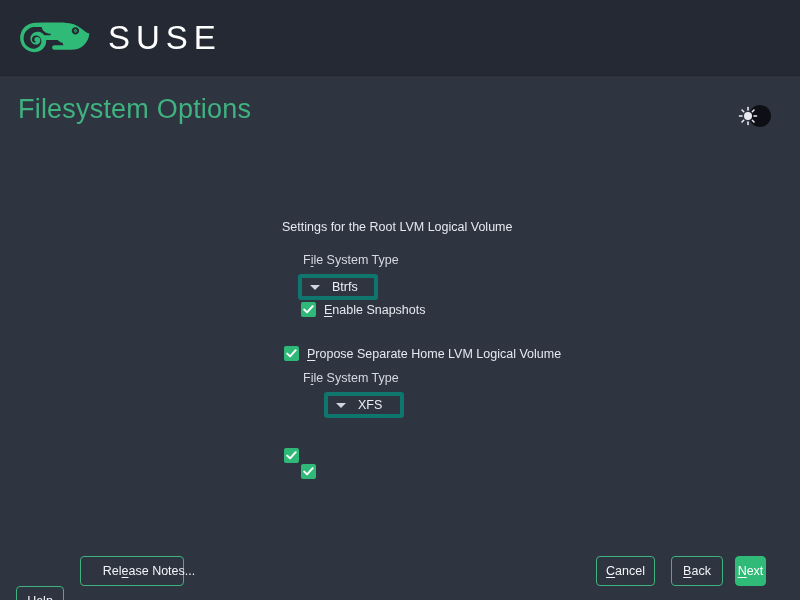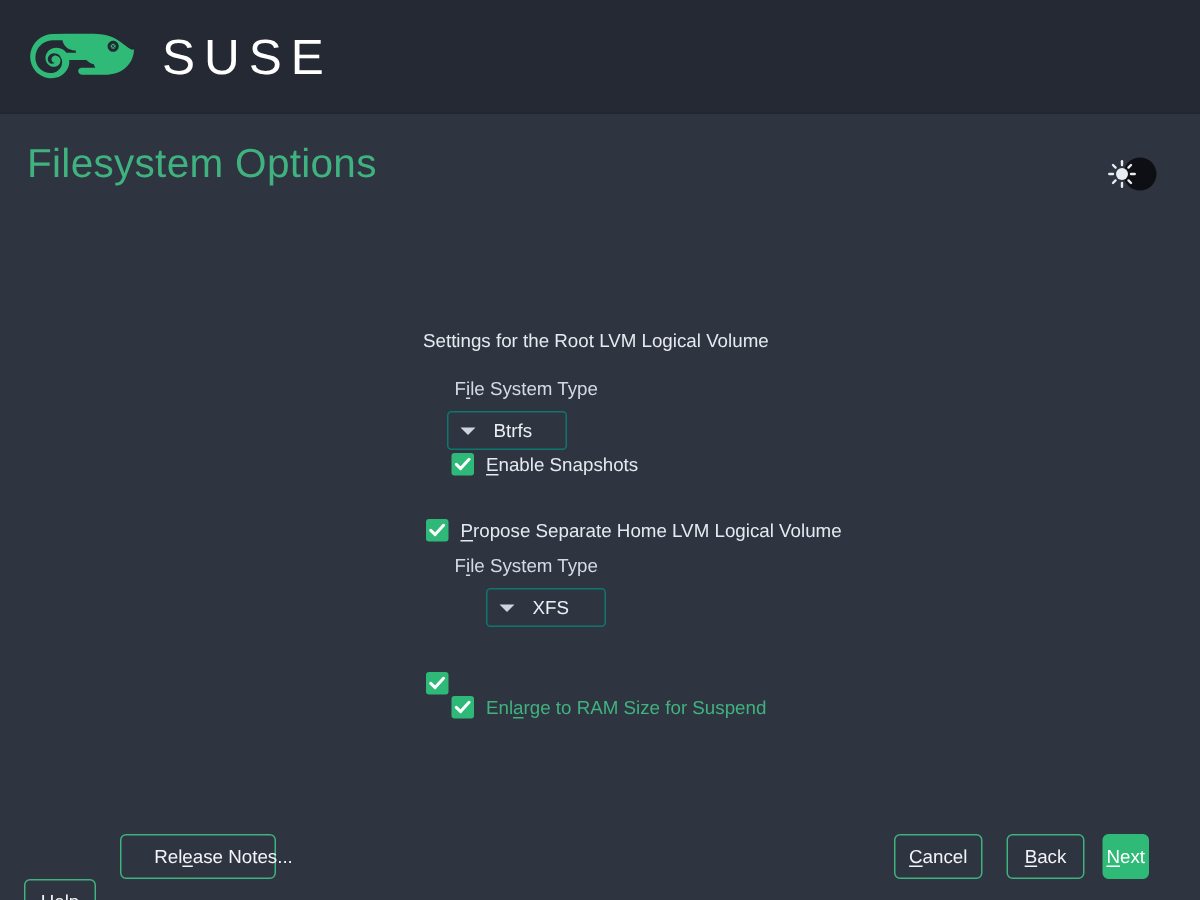--- a/index.html
+++ b/index.html
@@ -68,21 +68,21 @@
     white-space: nowrap;
   }
   .field-label {
     color: #d5d9e2;
     font-size: 12.5px;
     white-space: nowrap;
   }
   .combo {
     width: 80px; height: 26px;
     background: #2e3440;
-    border: 1px solid #0f766e;
+    border: 4px solid #0f766e;
     border-radius: 3px;
     display: flex; align-items: center;
     padding: 0 8px;
     cursor: pointer;
   }
   .combo.wide { width: 80px; margin-left: 26px; }
   .combo .arrow {
     width: 0; height: 0;
     border-left: 5px solid transparent;
     border-right: 5px solid transparent;
@@ -250,23 +250,20 @@
           </svg>
       </span>
     </div>
 
     <div class="p checkrow" style="left:301px; top:312px;">
       <span class="cbox">
         <svg width="11" height="11" viewBox="0 0 11 11">
             <path d="M1.2,5.6 L4.1,8.4 L9.7,2.2" stroke="#ffffff" stroke-width="2" fill="none" stroke-linecap="round" stroke-linejoin="round"></path>
           </svg>
       </span>
-      <span class="cb-label accent">
-        <span>Enl</span><span class="u">a</span><span>rge to RAM Size for Suspend</span>
-      </span>
     </div>
 
   </div>
 
   <div class="footer">
 
     <div class="btn" style="left:16px; top:16px; width:48px;margin-top:30px;">
       <span><span></span><span class="u">H</span><span>elp</span></span>
     </div>
 

